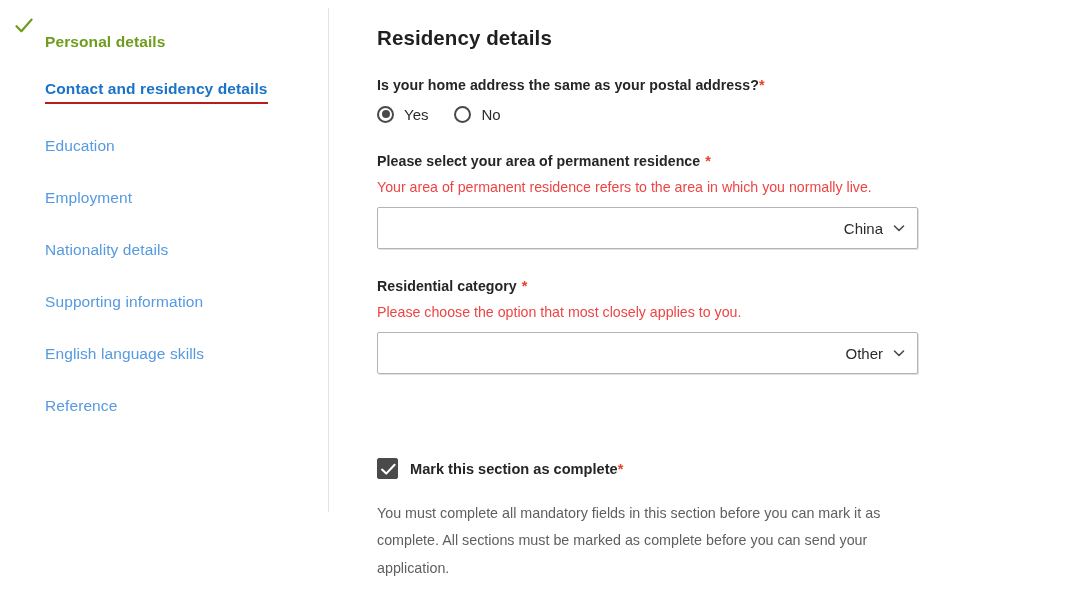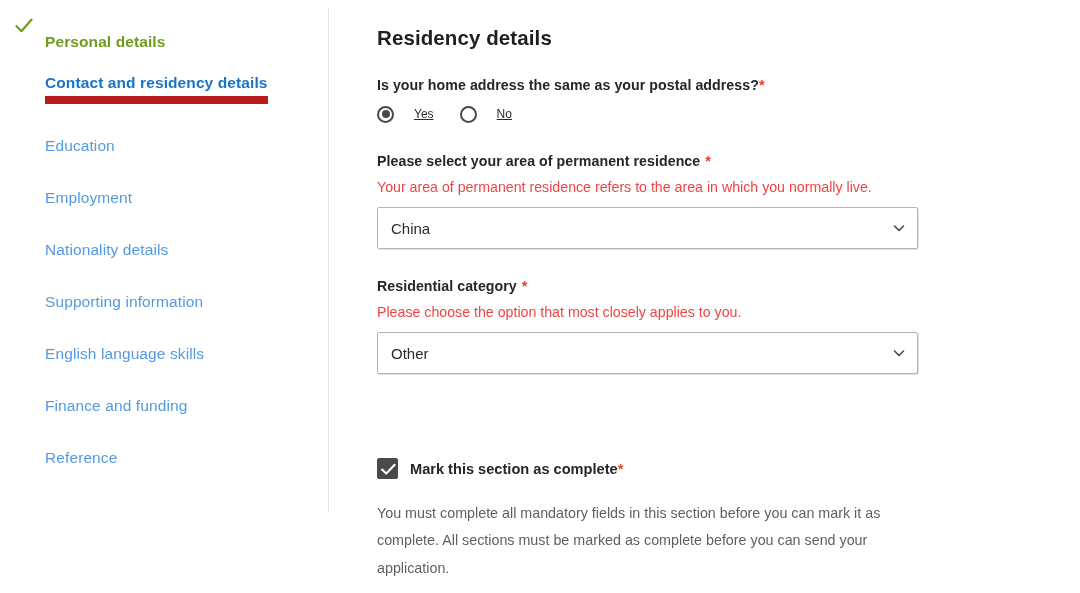--- a/index.html
+++ b/index.html
@@ -78,21 +78,21 @@
   }
 
   .nav-item.done .nav-label {
     color: #6f9c1c;
     font-weight: bold;
   }
 
   .nav-item.active .nav-label {
     color: #1a73c9;
     font-weight: bold;
-    border-bottom: 8px solid #b91c1c;
+    border-bottom: 2px solid #b91c1c;
     padding-bottom: 3px;
   }
 
   .nav-item.link .nav-label {
     color: #559ae0;
     font-weight: normal;
   }
 
   
   .main {
@@ -173,24 +173,23 @@
     left: 50%;
     top: 50%;
     transform: translate(-50%, -50%);
     width: 8px;
     height: 8px;
     border-radius: 50%;
     background: #494949;
   }
 
   .radio-text {
-    margin-left: 20px;
-    font-size: 12px;
+    margin-left: 10px;
+    font-size: 15px;
     color: #2b2b2b;
-    text-decoration: underline;
   }
 
   
   .block-residence {
     position: absolute;
     left: 0;
     top: 152px;
     width: 640px;
   }
 
@@ -215,20 +214,21 @@
     border-radius: 2px;
     background: #ffffff;
     display: flex;
     align-items: center;
     padding: 0 34px 0 13px;
     font-size: 15px;
     color: #2b2b2b;
     font-family: "Liberation Sans", sans-serif;
     cursor: pointer;
     box-shadow: 1px 1px 0 0 rgba(0,0,0,0.12);
+    justify-content: flex-end;
   }
 
   .chevron {
     position: absolute;
     right: 13px;
     top: 50%;
     transform: translateY(-50%);
     width: 12px;
     height: 12px;
     pointer-events: none;
@@ -303,23 +303,20 @@
           <span class="nav-label">Employment</span>
         </li>
         <li class="nav-item link">
           <span class="nav-label">Nationality details</span>
         </li>
         <li class="nav-item link">
           <span class="nav-label">Supporting information</span>
         </li>
         <li class="nav-item link">
           <span class="nav-label">English language skills</span>
-        </li>
-        <li class="nav-item link">
-          <span class="nav-label">Finance and funding</span>
         </li>
         <li class="nav-item link">
           <span class="nav-label">Reference</span>
         </li>
       </ul>
   </nav>
 
   <main class="main">
 
     <h1 class="section-title">Residency details</h1>

